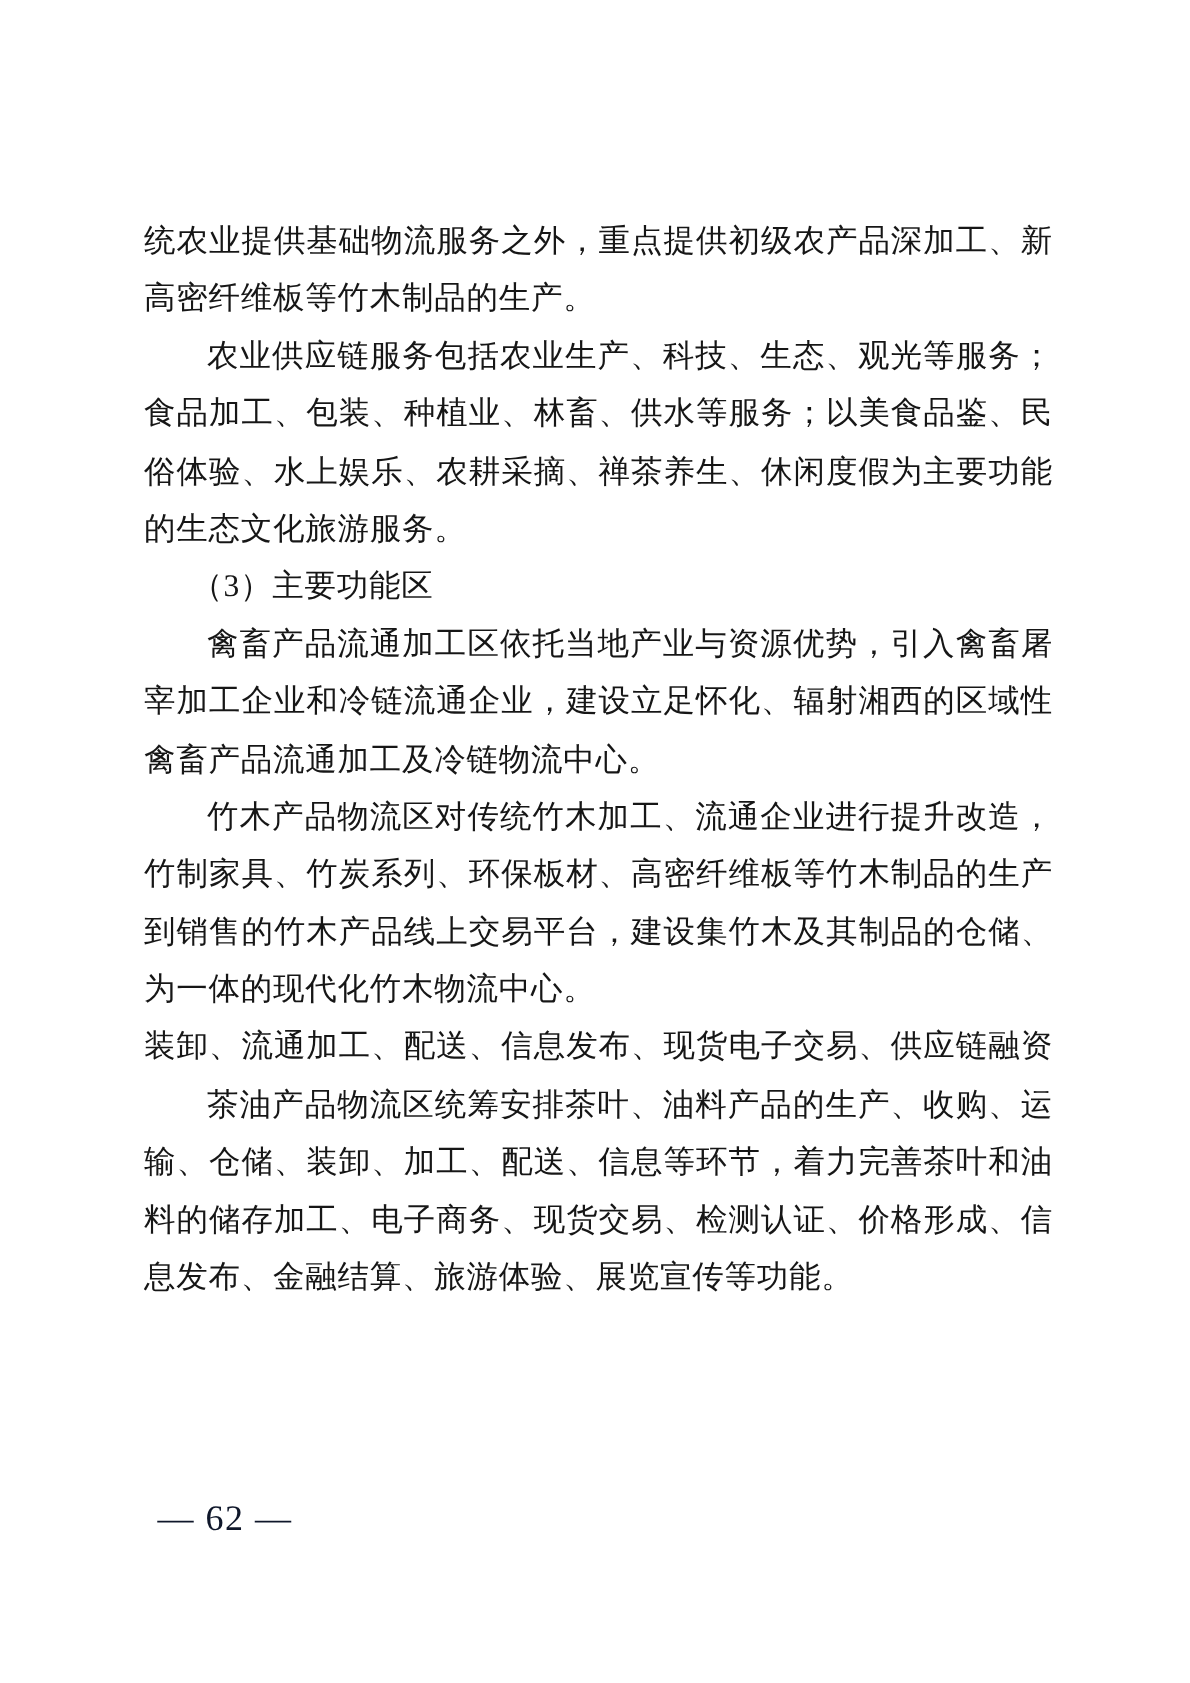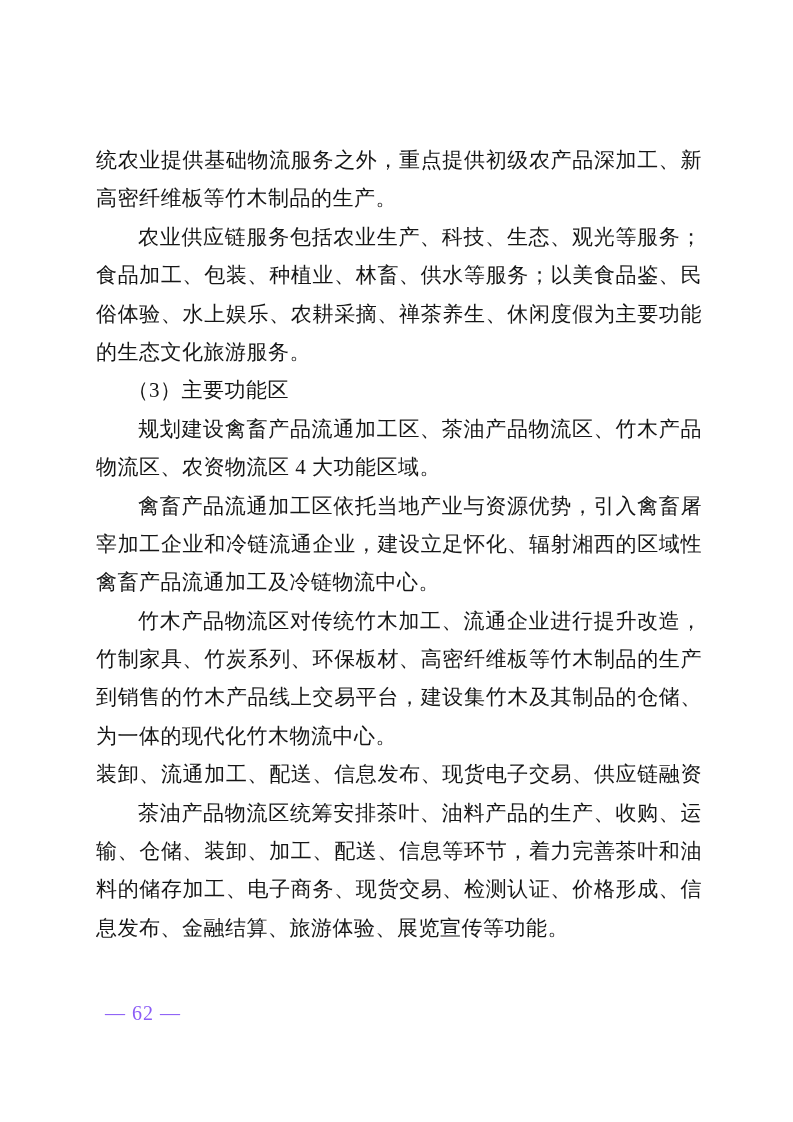--- a/index.html
+++ b/index.html
@@ -42,47 +42,43 @@
     text-indent: 2em;
   }
   .paragraph.heading .line {
     text-align-last: left;
     text-indent: 1.5em;
   }
   .page-footer {
     position: absolute;
     left: 105px;
     top: 999px;
-    font-size: 20px;
+    font-size: 24px;
     line-height: 28px;
-    color: #8b5cf6;
+    color: #0f172a;
     letter-spacing: 1px;
   }
 </style>
 </head>
 <body>
 
 <main class="page">
   <section class="doc-text" id="doc-text">
       <div class="paragraph">
         <div class="line">统农业提供基础物流服务之外，重点提供初级农产品深加工、新</div>
         <div class="line last">高密纤维板等竹木制品的生产。</div>
       </div>
       <div class="paragraph">
         <div class="line first-indent">农业供应链服务包括农业生产、科技、生态、观光等服务；</div>
         <div class="line">食品加工、包装、种植业、林畜、供水等服务；以美食品鉴、民</div>
         <div class="line">俗体验、水上娱乐、农耕采摘、禅茶养生、休闲度假为主要功能</div>
         <div class="line last">的生态文化旅游服务。</div>
       </div>
       <div class="paragraph heading">
         <div class="line last">（3）主要功能区</div>
-      </div>
-      <div class="paragraph">
-        <div class="line first-indent">规划建设禽畜产品流通加工区、茶油产品物流区、竹木产品</div>
-        <div class="line last">物流区、农资物流区 4 大功能区域。</div>
       </div>
       <div class="paragraph">
         <div class="line first-indent">禽畜产品流通加工区依托当地产业与资源优势，引入禽畜屠</div>
         <div class="line">宰加工企业和冷链流通企业，建设立足怀化、辐射湘西的区域性</div>
         <div class="line last">禽畜产品流通加工及冷链物流中心。</div>
       </div>
       <div class="paragraph">
         <div class="line first-indent">竹木产品物流区对传统竹木加工、流通企业进行提升改造，</div>
         <div class="line">竹制家具、竹炭系列、环保板材、高密纤维板等竹木制品的生产</div>
         <div class="line">到销售的竹木产品线上交易平台，建设集竹木及其制品的仓储、</div>

